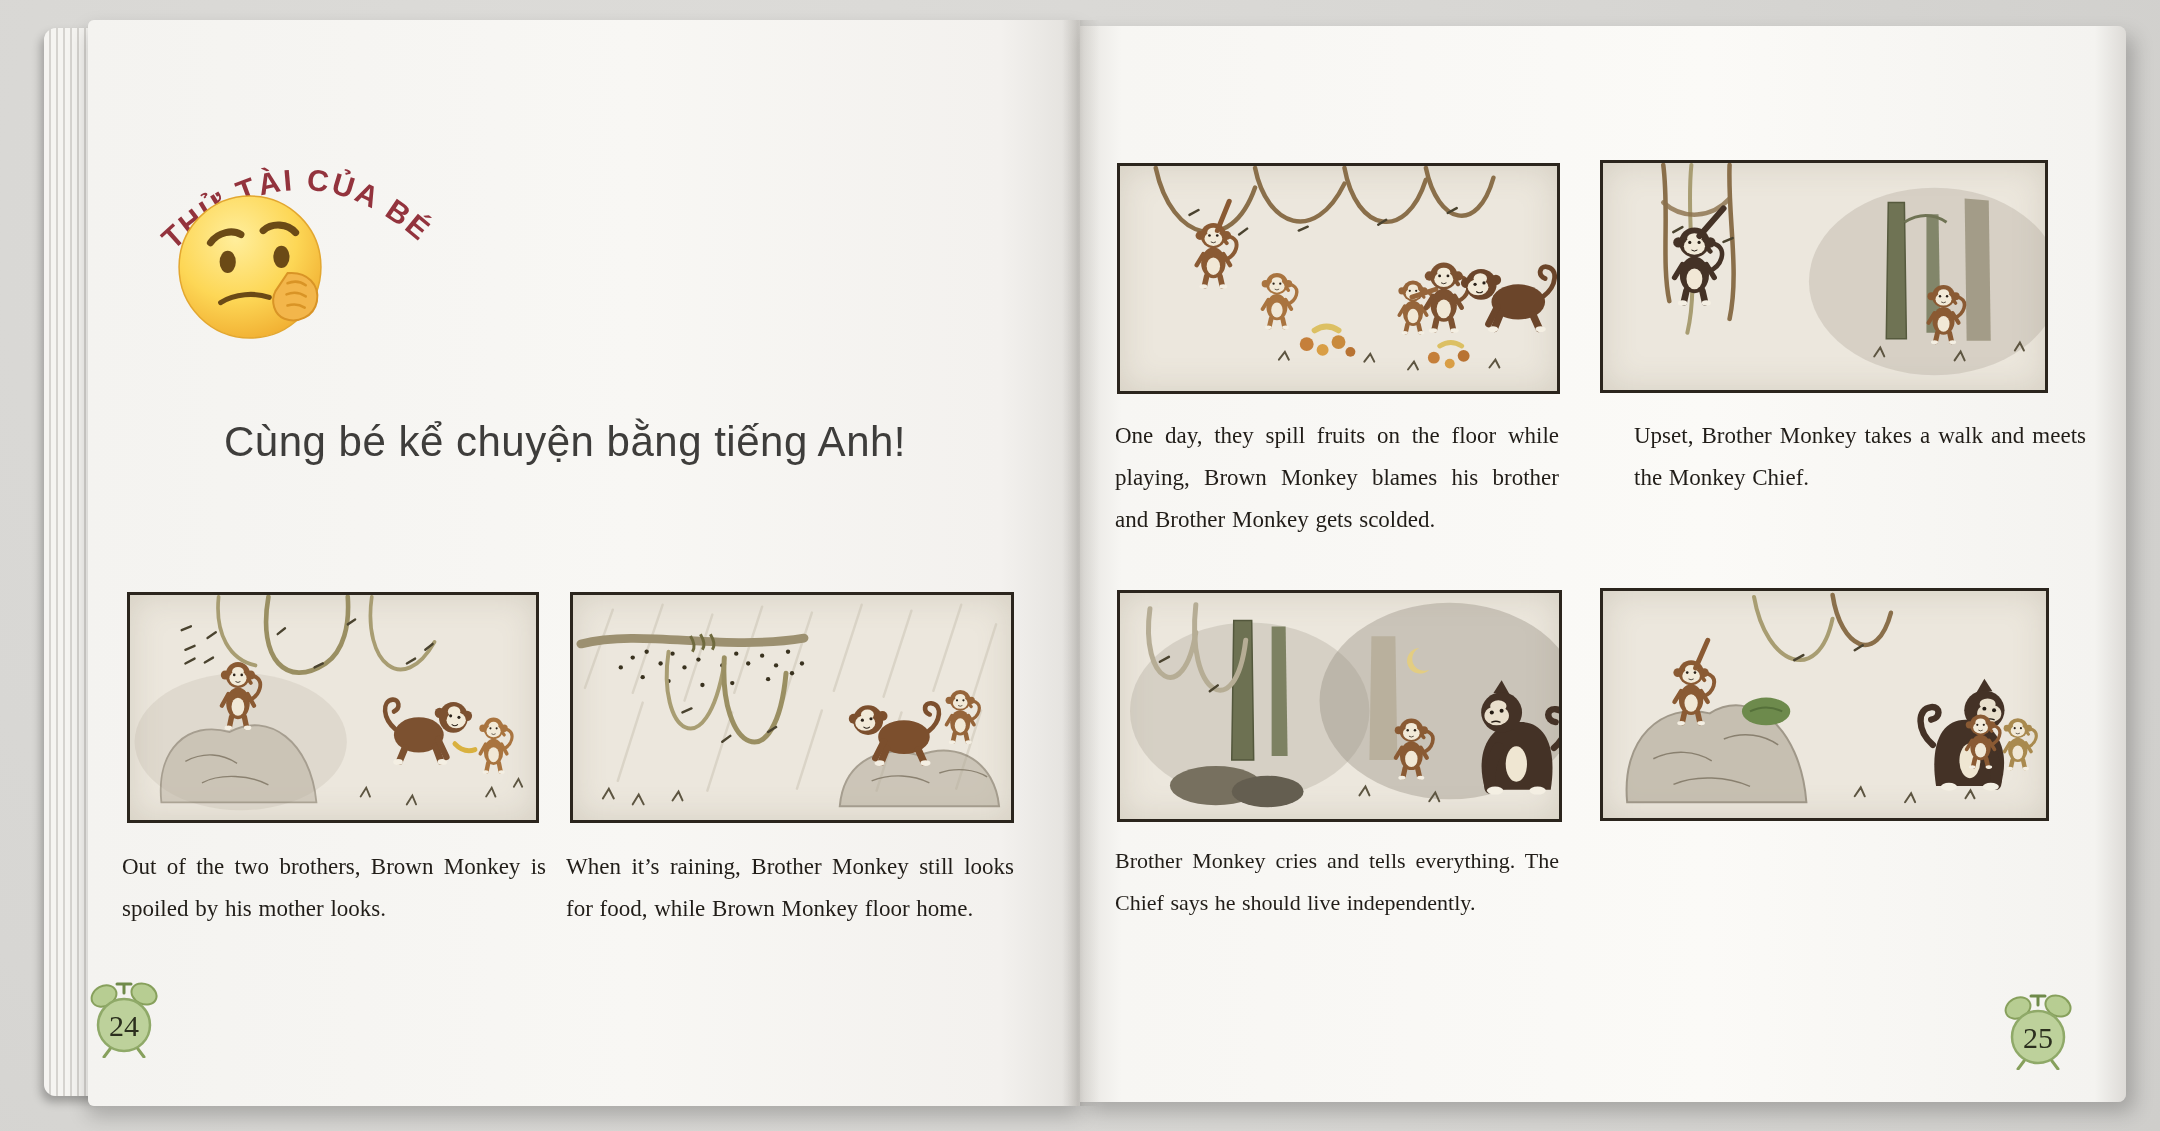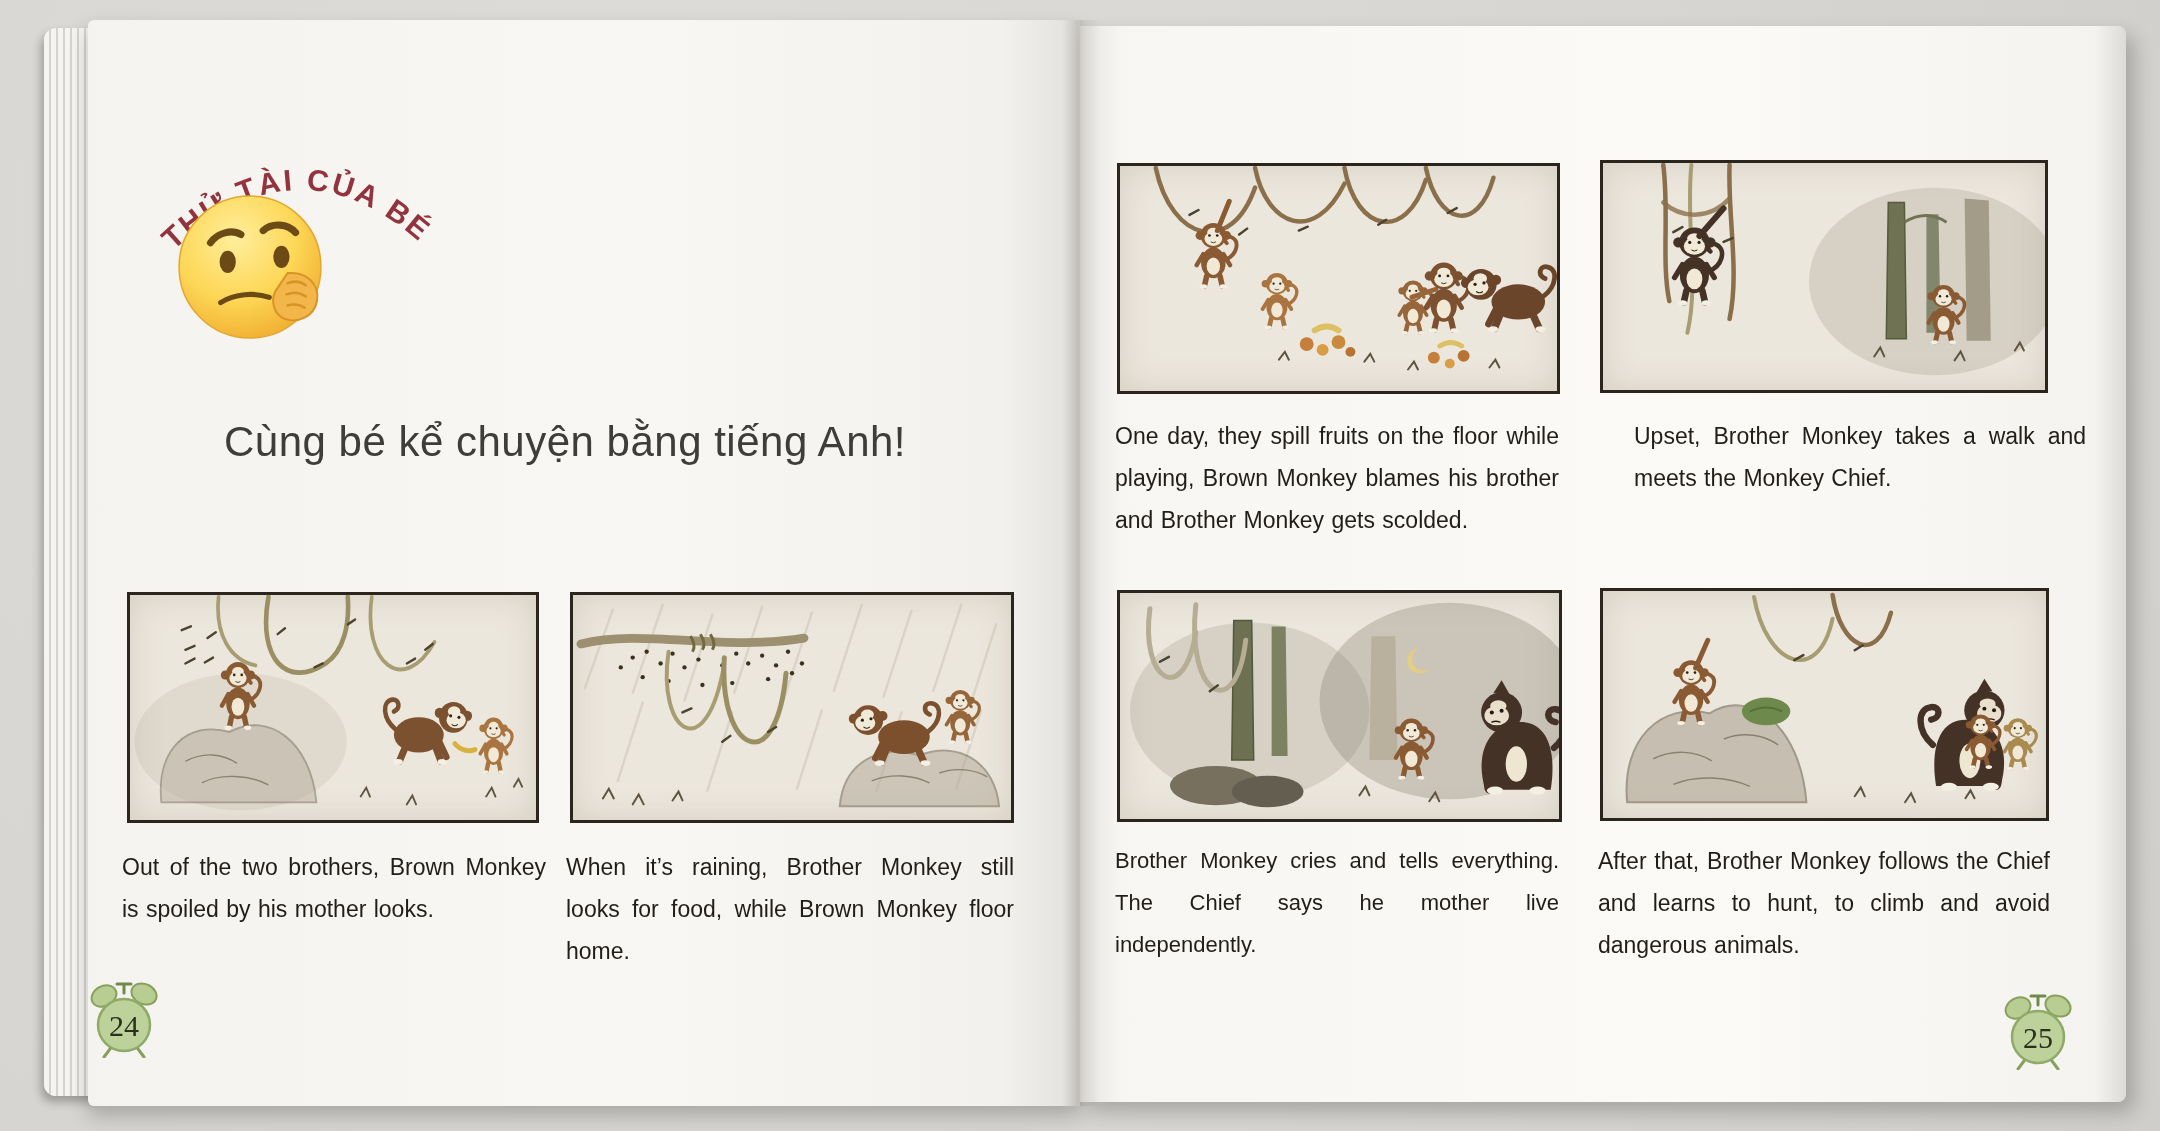--- a/index.html
+++ b/index.html
@@ -20,21 +20,21 @@
     background:linear-gradient(90deg,rgba(0,0,0,0) 0%,rgba(70,65,58,.18) 42%,rgba(110,105,98,.12) 58%,rgba(0,0,0,0) 100%);}
   .arch{position:absolute;overflow:visible;}
   .arch-text{font-family:"Liberation Sans",sans-serif;font-weight:bold;font-size:30px;
     letter-spacing:2.5px;fill:#93333d;}
   .emoji{position:absolute;}
   .heading{position:absolute;left:180px;top:398px;width:700px;text-align:left;
     font-size:42px;letter-spacing:.5px;color:#3e3d3b;}
   .panel{position:absolute;margin:0;background:#ece7dd;border:3px solid #2b251d;
     box-shadow:inset 0 0 34px rgba(120,108,86,.20);box-sizing:border-box;}
   .panel svg.art{display:block;width:100%;height:100%;}
-  .caption{position:absolute;margin:0;font-family:Liberation Sans, sans-serif;font-size:23px;
+  .caption{position:absolute;margin:0;font-family:Liberation Serif, serif;font-size:23px;
     line-height:42px;color:#211d18;text-align:justify;text-align-last:left;word-spacing:1px;}
   .caption.tight{font-size:22px;}
   .badge{position:absolute;width:72px;height:80px;}
   .badge-num{font-family:"Liberation Serif",serif;font-size:30px;fill:#2b2f1e;text-anchor:middle;}
   
   .v1{stroke:#9a8f62;stroke-width:5;fill:none;stroke-linecap:round}
   .v2{stroke:#a89d72;stroke-width:4;fill:none;stroke-linecap:round}
   .v3{stroke:#8a6f4a;stroke-width:4.5;fill:none;stroke-linecap:round}
   .v4{stroke:#b6ad95;stroke-width:5;fill:none;stroke-linecap:round}
   .lf{stroke:#4a432f;stroke-width:2.5;fill:none;stroke-linecap:round}
@@ -304,22 +304,21 @@
         <path class="lf" d="M190,70 l9,-5 M250,60 l8,-5"></path>
         <ellipse cx="162" cy="122" rx="24" ry="14" fill="#6d8a4c"></ellipse>
         <path d="M146,122 q16,-8 32,0" stroke="#55703a" stroke-width="2" fill="none"></path>
         <use href="#chief" transform="translate(430,92) scale(-0.8,0.8)" style="--fur:#443226"></use>
         <use href="#mk-stand" transform="translate(352,120) scale(.46)" style="--fur:#8a5a33"></use>
         <use href="#mk-stand" transform="translate(390,124) scale(.44)" style="--fur:#a98a4f"></use>
         <path class="gt" d="M250,208 l6,-9 4,9 M300,214 l6,-9 4,9 M360,210 l5,-8 4,8"></path>
       </svg>
     </figure>
 
-    <p class="caption tight" style="left:1071px;top:820px;width:444px">Brother Monkey cries and tells everything. The Chief says he mother live independently.</p>
-    <p class="caption" style="left:1554px;top:820px;width:452px">After that, Brother Monkey follows the Chief and learns to hunt, to climb and avoid dangerous animals.</p>
+    <p class="caption tight" style="left:1071px;top:820px;width:444px">Brother Monkey cries and tells everything. The Chief says he should live independently.</p>
 
     <div class="badge" style="left:1958px;top:972px">
       <svg viewBox="0 0 72 78">
         <ellipse cx="16" cy="16" rx="13" ry="10" transform="rotate(-28 16 16)" fill="#b7cd92" stroke="#87a05c" stroke-width="2"></ellipse>
         <ellipse cx="56" cy="14" rx="13" ry="10" transform="rotate(25 56 14)" fill="#b7cd92" stroke="#87a05c" stroke-width="2"></ellipse>
         <path d="M36,4 v9 M29,4 h14" stroke="#6f8a4a" stroke-width="3" stroke-linecap="round" fill="none"></path>
         <circle cx="36" cy="45" r="26" fill="#bdd19b" stroke="#8fa968" stroke-width="2.5"></circle>
         <path d="M22,69 l-6,8 M50,69 l6,8" stroke="#87a05c" stroke-width="3" stroke-linecap="round"></path>
         <text x="36" y="56" class="badge-num">25</text>
       </svg>

